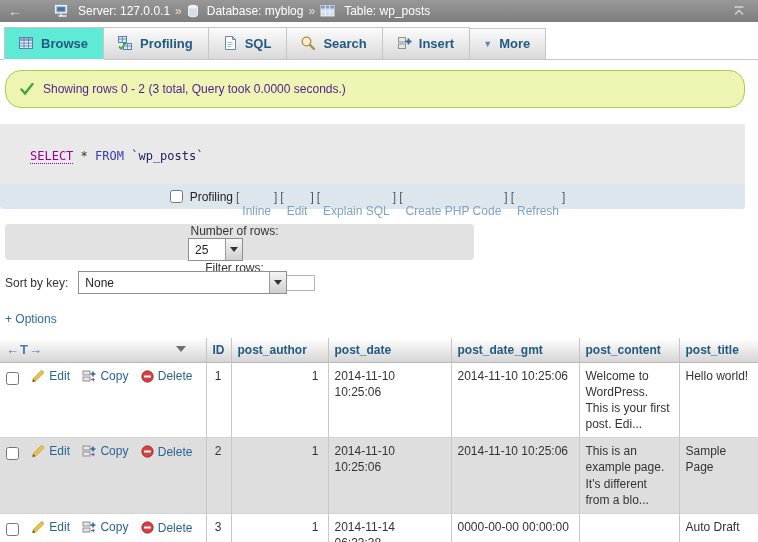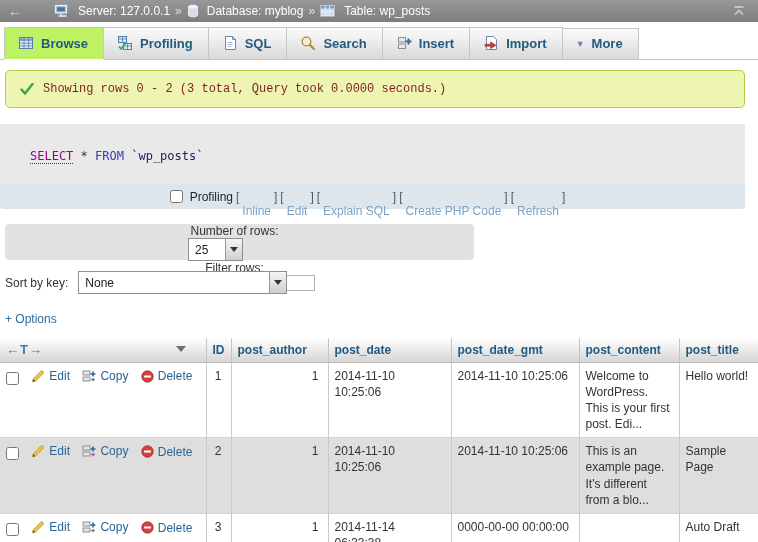--- a/index.html
+++ b/index.html
@@ -15,26 +15,26 @@
   .crumb-sep { color: #e0e0e0; }
   .topbar .collapse { margin-left: auto; margin-right: 12px; cursor: pointer; display: flex; }
 
   
   .tabs { padding: 5px 0 0 4px; border-bottom: 1px solid #c6c6c6; display: flex; align-items: flex-end; }
   .tab { display: inline-flex; align-items: center; gap: 7px; padding: 7px 15px 8px 13px;
     font-size: 13px; font-weight: bold; color: #235a81; cursor: pointer;
     background: linear-gradient(#fbfbfb, #d9d9d9); border: 1px solid #c6c6c6; border-left: none;
     margin-bottom: -1px; white-space: nowrap; }
   .tab:first-child { border-left: 1px solid #c6c6c6; }
-  .tab.active { background: #bef264; border-bottom: 1px solid #fff; }
+  .tab.active { background: #5eead4; border-bottom: 1px solid #fff; }
   .tab .more-caret { color: #6a87a8; font-size: 9px; }
 
   
   .msg { margin: 10px 13px 0 5px; background: #eef5b2; border: 1px solid #a9cf49;
-    border-radius: 5px; padding: 11px 14px; display: flex; align-items: center; gap: 9px; color: #7f1d1d; font-family: Liberation Mono, monospace; }
+    border-radius: 16px; padding: 11px 14px; display: flex; align-items: center; gap: 9px; color: #4c1d95; }
 
   
   .querybox { margin: 16px 13px 0 0; background: #e9e9e9; border-radius: 0 0 4px 4px; }
   .query-text { padding: 25px 10px 21px 30px; font-family: "DejaVu Sans Mono", monospace; font-size: 12px; }
   .sql-select { color: #990099; border-bottom: 1px dotted #990099; }
   .sql-star { color: #303030; }
   .sql-from { color: #3a3aba; }
   .sql-table { color: #21215e; }
   .query-actions { background: #dde6ed; height: 25px; display: flex; align-items: center;
     justify-content: center; padding-right: 10px; gap: 3px; border-radius: 0 0 4px 4px; color: #222; }
@@ -181,29 +181,20 @@
   </span>
   <span class="tab">
     <span class="icon">
       <svg width="16" height="16" viewBox="0 0 16 16">
           <rect x="2.5" y="2.5" width="7" height="4.5" fill="#e8e8e8" stroke="#909090"></rect>
           <rect x="2.5" y="9" width="7" height="4.5" fill="#e8e8e8" stroke="#909090"></rect>
           <path d="M12.5 3.5v6 M9.5 6.5h6" stroke="#3465a4" stroke-width="1.8"></path>
         </svg>
     </span>
     <span>Insert</span>
-  </span>
-  <span class="tab">
-    <span class="icon">
-      <svg width="16" height="16" viewBox="0 0 16 16">
-          <path d="M3.5 1.5h7l3 3v10h-10z" fill="#fff" stroke="#6a87a8"></path>
-          <path d="M2 9.3h5.5V6.8L13 10.3l-5.5 3.5v-2.5H2z" fill="#c23b3b" stroke="#8f2626" stroke-width="0.5"></path>
-        </svg>
-    </span>
-    <span>Import</span>
   </span>
   <span class="tab">
     <span class="more-caret">▼</span>
     <span>More</span>
   </span>
 </div>
 
 
 <div class="msg">
   <span class="icon">

